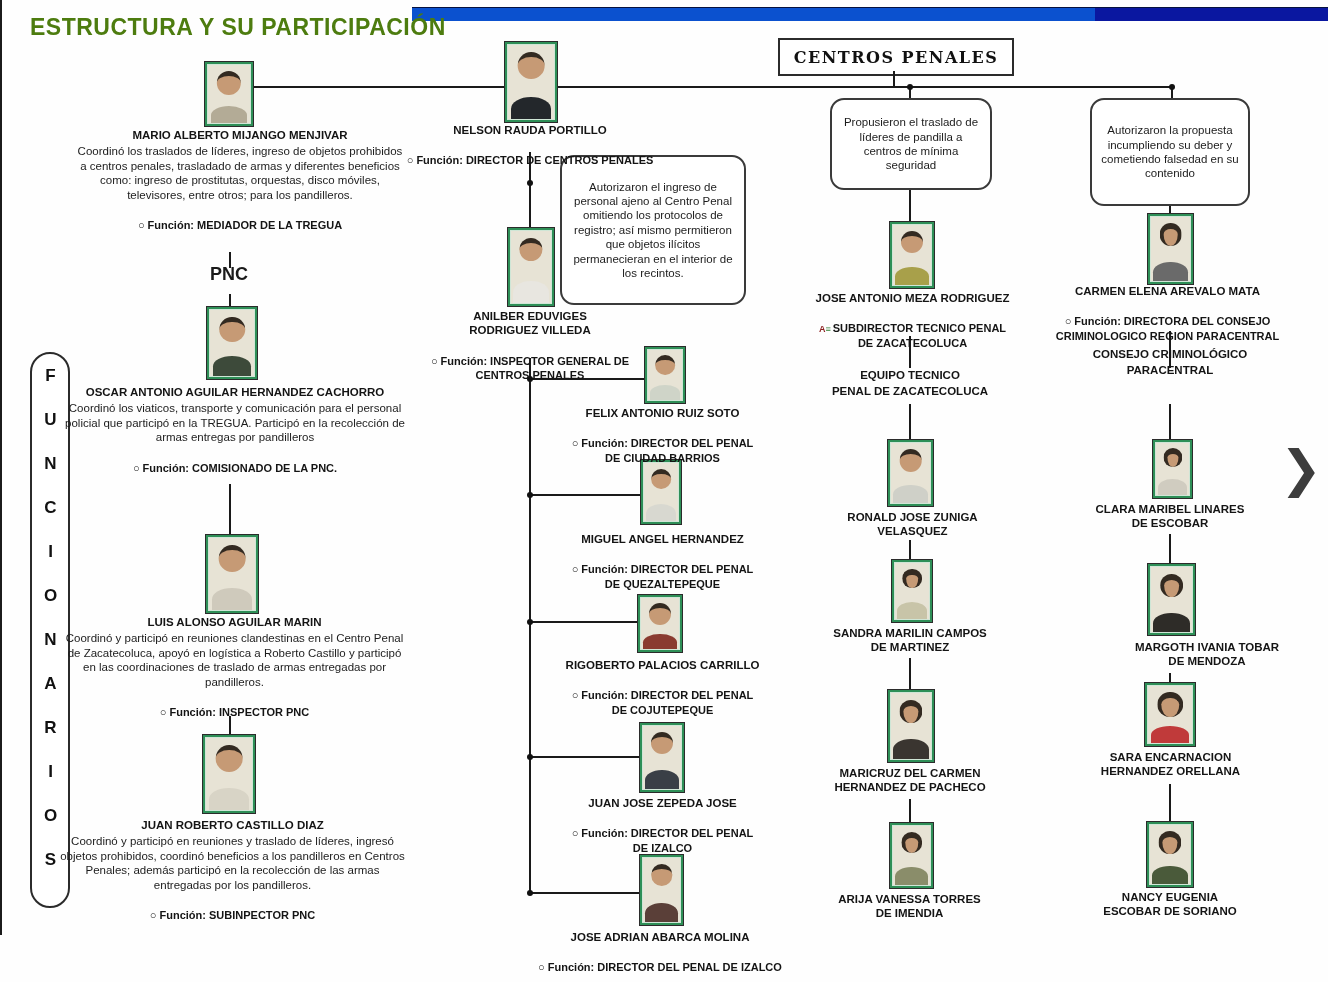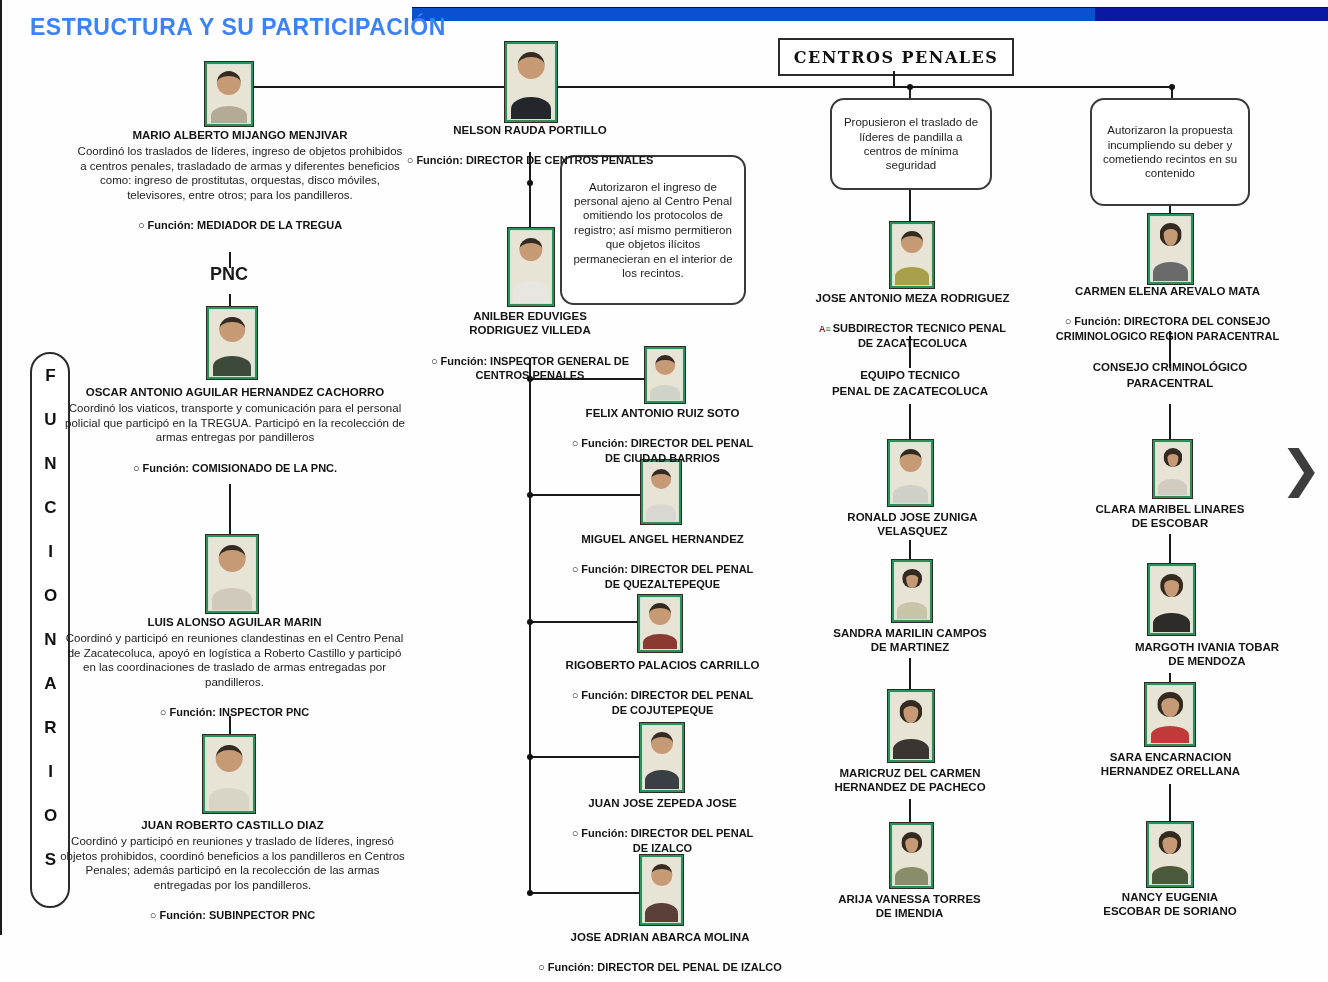--- a/index.html
+++ b/index.html
@@ -1,21 +1,21 @@
 <!DOCTYPE html>
 <html style="--c-bar_light: #0b51cf; --c-bar_dark: #0a17a0; --c-frame_green: #2e8f57;"><head>
 <meta charset="utf-8">
 <style>
   html,body{margin:0;padding:0;background:#fff;}
   #canvas{position:relative;width:1328px;height:982px;background:#fefefe;overflow:hidden;
           font-family:"Liberation Sans","DejaVu Sans",sans-serif;color:#1c1c1c;}
   .topbar{position:absolute;left:412px;top:7px;width:916px;height:13px;
           background:linear-gradient(to right,var(--c-bar_light,#0b51cf) 0 74.6%,var(--c-bar_dark,#0a17a0) 74.6% 100%);
           border-top:1px solid #06123f;}
-  .title{position:absolute;left:30px;top:14px;font-size:23px;font-weight:600;letter-spacing:.5px;color:#3b82f6;white-space:nowrap;}
+  .title{position:absolute;left:30px;top:14px;font-size:23px;font-weight:600;letter-spacing:.5px;color:#4d7c0f;white-space:nowrap;}
   .edge-left{position:absolute;left:0;top:0;width:2px;height:935px;background:#1b1b1b;}
   .cpbox{position:absolute;left:778px;top:38px;width:232px;height:34px;border:2px solid #2b2b2b;background:#fff;
          display:flex;align-items:center;justify-content:center;font-family:"DejaVu Serif","Liberation Serif",serif;
          font-weight:700;font-size:16px;letter-spacing:1.5px;color:#111;}
   .note{position:absolute;border:2px solid #3a3a3a;border-radius:14px;background:#fff;
         display:flex;align-items:center;justify-content:center;text-align:center;
         font-size:11.5px;line-height:1.25;padding:6px 8px;box-sizing:border-box;white-space:pre-line;}
   .vbox{position:absolute;left:30px;top:352px;width:40px;height:556px;border:2px solid #2b2b2b;border-radius:20px;
         background:#fff;display:flex;align-items:flex-start;justify-content:center;box-sizing:border-box;}
   .vbox span{writing-mode:vertical-rl;text-orientation:upright;font-size:17px;font-weight:600;letter-spacing:25px;padding-top:12px;color:#111;}
@@ -88,21 +88,21 @@
   <div class="dot" style="left:527px;top:376px"></div>
   <div class="dot" style="left:527px;top:492px"></div>
   <div class="dot" style="left:527px;top:619px"></div>
   <div class="dot" style="left:527px;top:754px"></div>
   <div class="dot" style="left:527px;top:890px"></div>
   <div class="dot" style="left:907px;top:84px"></div>
   <div class="dot" style="left:1169px;top:84px"></div>
 
   <div class="note" style="left:560px;top:155px;width:186px;height:150px">Autorizaron el ingreso de personal ajeno al Centro Penal omitiendo los protocolos de registro; así mismo permitieron que objetos ilícitos permanecieran en el interior de los recintos.</div>
   <div class="note" style="left:830px;top:98px;width:162px;height:92px">Propusieron el traslado de líderes de pandilla a centros de mínima seguridad</div>
-  <div class="note" style="left:1090px;top:98px;width:160px;height:108px">Autorizaron la propuesta incumpliendo su deber y cometiendo recintos en su contenido</div>
+  <div class="note" style="left:1090px;top:98px;width:160px;height:108px">Autorizaron la propuesta incumpliendo su deber y cometiendo falsedad en su contenido</div>
 
   <div class="photo" style="left:205px;top:62px;width:48px;height:64px">
       <div class="ph male" style="--shirt: #b3ab96;"></div>
     </div>
   <div class="photo" style="left:505px;top:42px;width:52px;height:80px">
       <div class="ph male" style="--shirt: #23272b;"></div>
     </div>
   <div class="photo" style="left:207px;top:307px;width:50px;height:72px">
       <div class="ph male" style="--shirt: #3d4a3a;"></div>
     </div>
@@ -236,21 +236,21 @@
   </div>
   <div class="tblock" style="left:812px;top:892px;width:195px">
     <div class="pname">ARIJA VANESSA TORRES
 DE IMENDIA</div>
   </div>
   <div class="tblock" style="left:1020px;top:284px;width:295px">
     <div class="pname">CARMEN ELENA AREVALO MATA</div>
     <div class="pfunc">○ Función: DIRECTORA DEL CONSEJO
 CRIMINOLOGICO REGION  PARACENTRAL</div>
   </div>
-  <div class="gtext" style="left:1060px;top:360px;width:220px">CONSEJO CRIMINOLÓGICO
+  <div class="gtext" style="left:1060px;top:347px;width:220px">CONSEJO CRIMINOLÓGICO
 PARACENTRAL</div>
   <div class="tblock" style="left:1065px;top:502px;width:210px">
     <div class="pname">CLARA MARIBEL  LINARES
 DE ESCOBAR</div>
   </div>
   <div class="tblock" style="left:1102px;top:640px;width:210px">
     <div class="pname">MARGOTH IVANIA TOBAR
 DE MENDOZA</div>
   </div>
   <div class="tblock" style="left:1068px;top:750px;width:205px">

